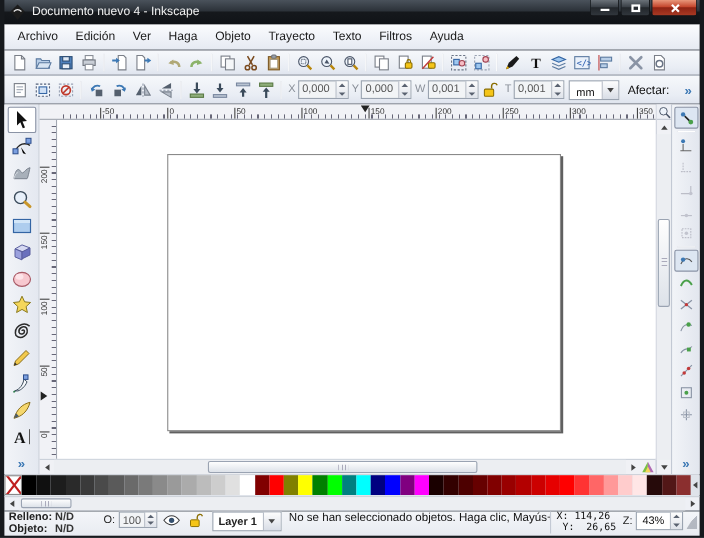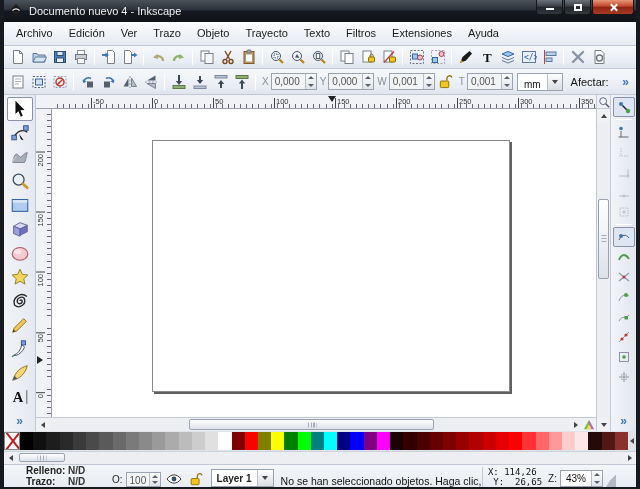--- a/index.html
+++ b/index.html
@@ -81,21 +81,21 @@
   
   .palette-row { height:20px; flex:none; display:flex; align-items:stretch; background:#dfe3ea; padding:1px 0; }
   .swatch-none { width:16px; flex:none; background:#fff; border:1px solid #888; position:relative; overflow:hidden; }
   .swatch-none:before,.swatch-none:after { content:""; position:absolute; left:50%; top:-3px; bottom:-3px; width:2px; background:#c02020; }
   .swatch-none:before { transform:rotate(38deg); } .swatch-none:after { transform:rotate(-38deg); }
   .swatches { flex:1; display:flex; }
   .swatch { flex:1; }
   .pal-arrow { width:8px; flex:none; display:flex; align-items:center; justify-content:center; background:#dfe3ea; }
   .palette-scroll { height:13px; flex:none; display:flex; align-items:center; background:#eef0f5; border-top:1px solid #cdd2da; }
   
-  .statusbar { flex:1; display:flex; align-items:flex-end; background:linear-gradient(#f4f6f9,#e8ebf1); border-top:1px solid #c3c9d4; font-size:10px; color:#222; padding:0 20px; }
+  .statusbar { flex:1; display:flex; align-items:flex-start; background:linear-gradient(#f4f6f9,#e8ebf1); border-top:1px solid #c3c9d4; font-size:10px; color:#222; padding:0 2px; }
   .fs-block { display:grid; grid-template-columns:42px 30px; line-height:11px; margin-left:2px; }
   .fs-block .lab { font-weight:bold; }
   .fs-block .val { font-weight:bold; color:#333; }
   .o-block { display:flex; align-items:center; margin-left:14px; }
   .o-block .spinbox { height:15px; } .o-block .spin-val { width:22px; }
   .icon16 { width:17px; height:16px; margin-left:5px; display:flex; align-items:center; justify-content:center; }
   .layer-combo { display:flex; align-items:center; border:1px solid #9aa3b0; background:#fff; height:18px; margin-left:6px; }
   .layer-combo .cval { font-size:10px; font-weight:bold; padding:0 5px; white-space:nowrap; }
   .layer-combo .cbtn { width:16px; height:100%; border-left:1px solid #b8bec8; background:linear-gradient(#fdfdfd,#d8dde6); display:flex; align-items:center; justify-content:center; }
   .status-msg { flex:1; margin-left:7px; white-space:nowrap; overflow:hidden; font-size:10.5px; color:#111; }
@@ -130,26 +130,25 @@
       <div class="win-btn close">
           <span class="glyph-close"></span>
         </div>
     </div>
   </div>
 
   <div class="menubar" id="menubar">
       <div class="menu-item">Archivo</div>
       <div class="menu-item">Edición</div>
       <div class="menu-item">Ver</div>
-      <div class="menu-item">Trazo</div>
+      <div class="menu-item">Haga</div>
       <div class="menu-item">Objeto</div>
       <div class="menu-item">Trayecto</div>
       <div class="menu-item">Texto</div>
       <div class="menu-item">Filtros</div>
-      <div class="menu-item">Extensiones</div>
       <div class="menu-item">Ayuda</div>
     </div>
 
   <div class="toolbar cmd" id="cmdbar">
       <div class="tbtn">
         <span style="display: flex;">
           <svg viewBox="0 0 16 16" width="16" height="16">
             <path d="M3.5 1.5h6l3 3v10h-9z" fill="#fff" stroke="#7a7f88"></path>
             <path d="M9.5 1.5v3h3" fill="none" stroke="#7a7f88"></path>
           </svg>
@@ -920,21 +919,21 @@
     </div>
     <div class="sb-btn">
         <span class="tri-r"></span>
       </div>
   </div>
 
   <div class="statusbar">
     <div class="fs-block">
       <span class="lab">Relleno:</span>
       <span class="val">N/D</span>
-      <span class="lab">Trazo:</span>
+      <span class="lab">Objeto:</span>
       <span class="val">N/D</span>
     </div>
     <div class="o-block">
       <span class="flabel" style="color:#222;margin-right:3px;">O:</span>
       <div class="spinbox">
         <div class="spin-val">100</div>
         <div class="spin-btns">
             <div>
               <span class="arr-up"></span>
             </div>

